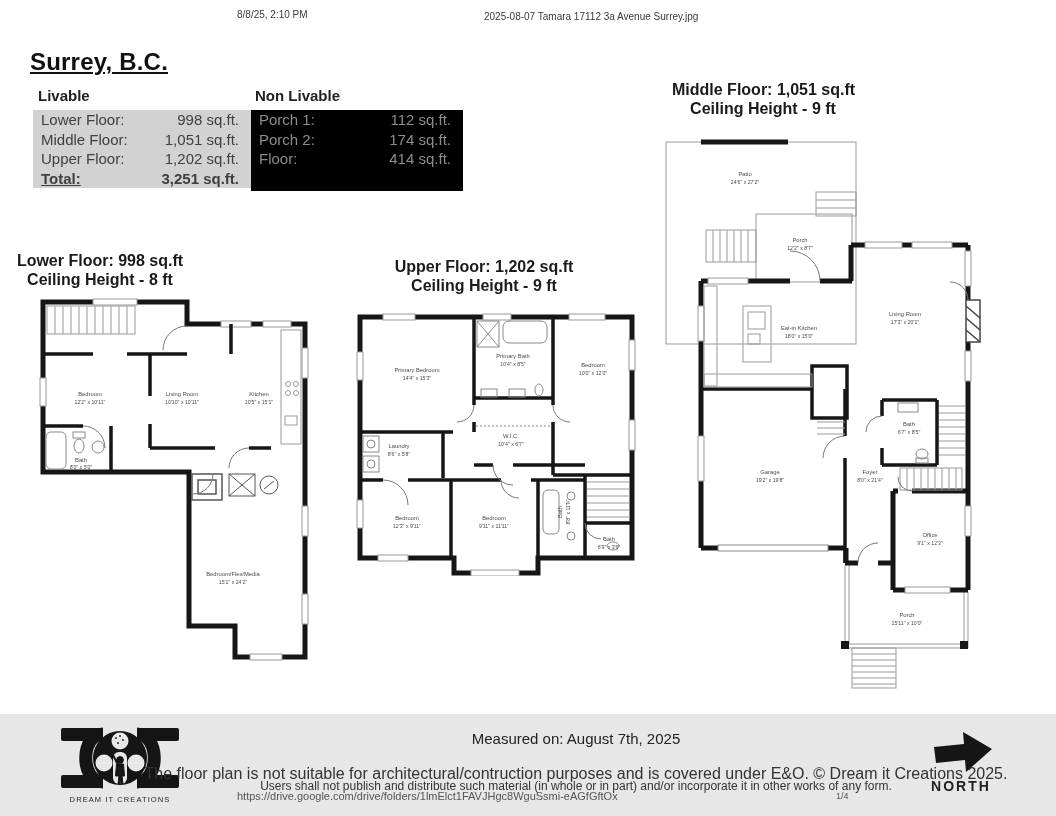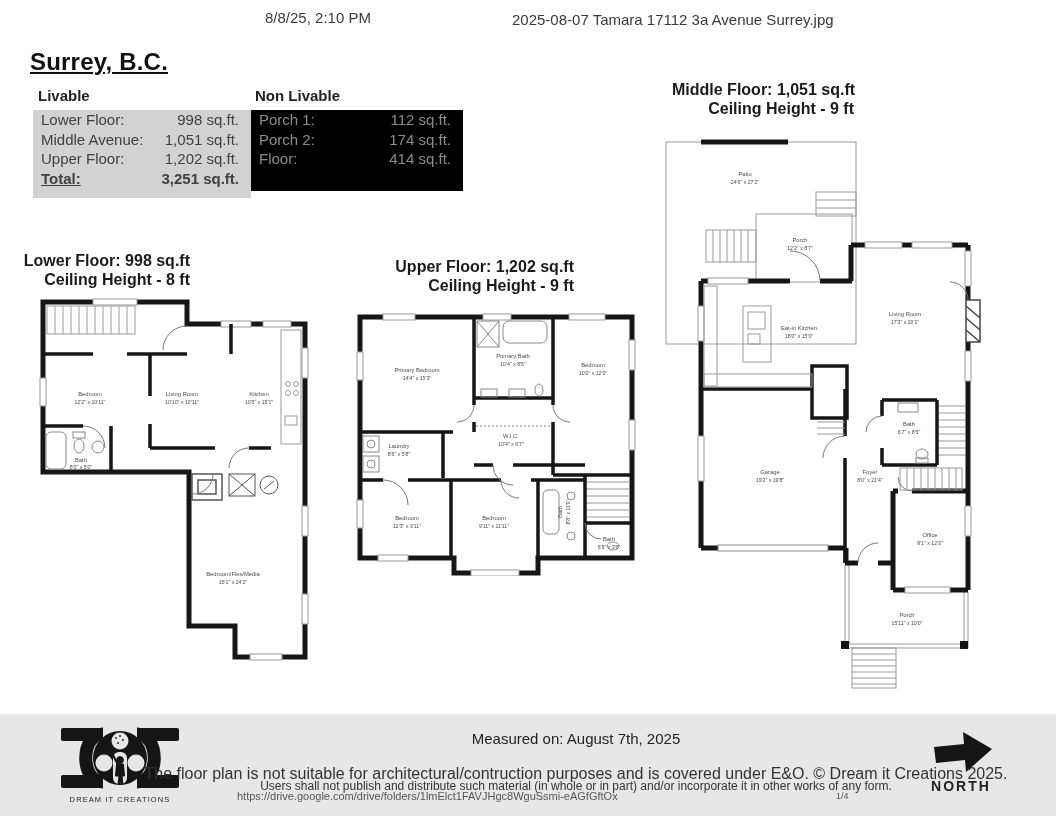--- a/index.html
+++ b/index.html
@@ -1,28 +1,28 @@
 <!DOCTYPE html>
 <html><head>
 <meta charset="utf-8">
 <style>
   html,body{margin:0;padding:0;background:#fff;}
   .page{position:relative;width:1056px;height:816px;background:#fff;overflow:hidden;
         font-family:"Liberation Sans",sans-serif;color:#111;}
   .abs{position:absolute;}
-  .meta{font-size:15px;color:#3a3a3a;white-space:nowrap;margin-left:28px;}
+  .meta{font-size:10px;color:#3a3a3a;white-space:nowrap;}
   .title{font-size:24px;font-weight:bold;line-height:1.26;letter-spacing:.2px;}
   .title span{text-decoration:underline;}
   .tbl-head{font-size:15px;font-weight:bold;color:#222;}
   .tbl{font-size:15px;color:#404040;}
   .tbl .row{display:flex;justify-content:space-between;line-height:19.5px;padding:0 12px 0 8px;}
   .tbl.gray{color:#8d8d8d;}
   .lbl-total{font-weight:bold;text-decoration:underline;}
   .val-total{font-weight:bold;}
-  .plan-head{font-size:16px;font-weight:bold;text-align:right;line-height:19px;color:#1a1a1a;white-space:nowrap;}
+  .plan-head{font-size:16px;font-weight:bold;text-align:center;line-height:19px;color:#1a1a1a;white-space:nowrap;}
   .footer{position:absolute;left:0;top:714px;width:1056px;height:102px;}
   .f-center{position:absolute;left:0;width:100%;text-align:center;padding-left:48px;}
   .measured{font-size:15px;color:#222;top:16px;}
   .disc-title{font-size:12px;font-weight:bold;text-decoration:underline;color:#222;top:37px;}
   .disc-line{font-size:16px;color:#333;top:51px;}
   .disc-line2{font-size:12px;color:#333;top:65px;}
   .url{font-size:11px;color:#555;left:237px;top:76px;position:absolute;}
   .pagenum{font-size:9px;color:#555;position:absolute;left:836px;top:77px;}
   .north-label{position:absolute;left:928px;top:64px;width:66px;text-align:center;
                font-size:14px;font-weight:bold;letter-spacing:2px;color:#222;}
@@ -40,27 +40,27 @@
   <div class="abs meta" style="left:484px;top:11px;">2025-08-07 Tamara 17112 3a Avenue Surrey.jpg</div>
 
   <div class="abs title" style="left:30px;top:17px;">
     <br>
     <span>Surrey, B.C.</span>
   </div>
 
   <div class="abs tbl-head" style="left:38px;top:87px;">Livable</div>
   <div class="abs tbl-head" style="left:255px;top:87px;">Non Livable</div>
 
-  <div class="abs tbl" style="left:33px;top:110px;width:218px;height:88px;background:#d2d2d2;">
+  <div class="abs tbl" style="left:33px;top:110px;width:218px;height:78px;background:#d2d2d2;">
     <div class="row">
         <span>Lower Floor:</span>
         <span>998 sq.ft.</span>
       </div>
     <div class="row">
-        <span>Middle Avenue:</span>
+        <span>Middle Floor:</span>
         <span>1,051 sq.ft.</span>
       </div>
     <div class="row">
         <span>Upper Floor:</span>
         <span>1,202 sq.ft.</span>
       </div>
     <div class="row">
         <span class="lbl-total">Total:</span>
         <span class="val-total">3,251 sq.ft.</span>
       </div>

